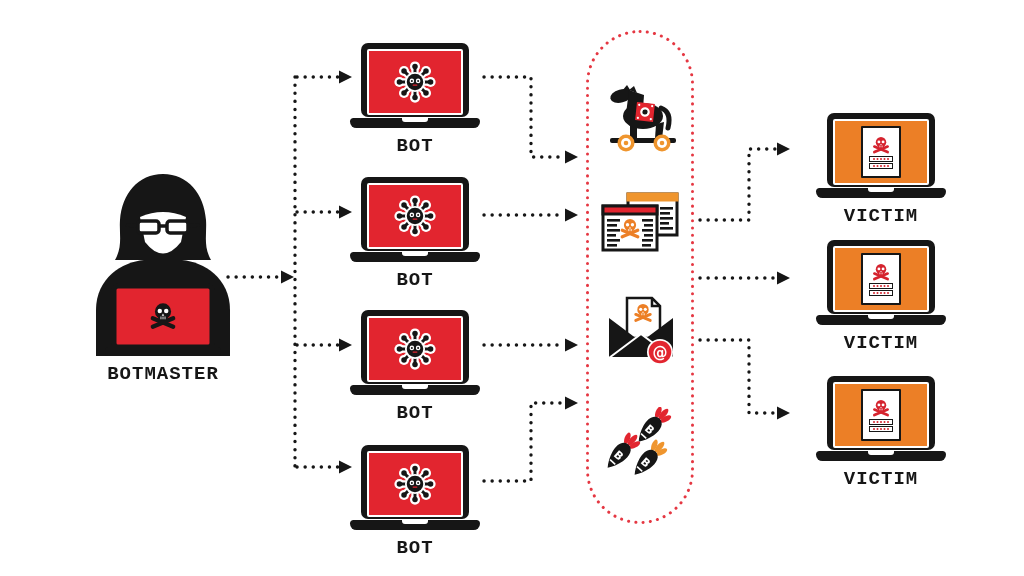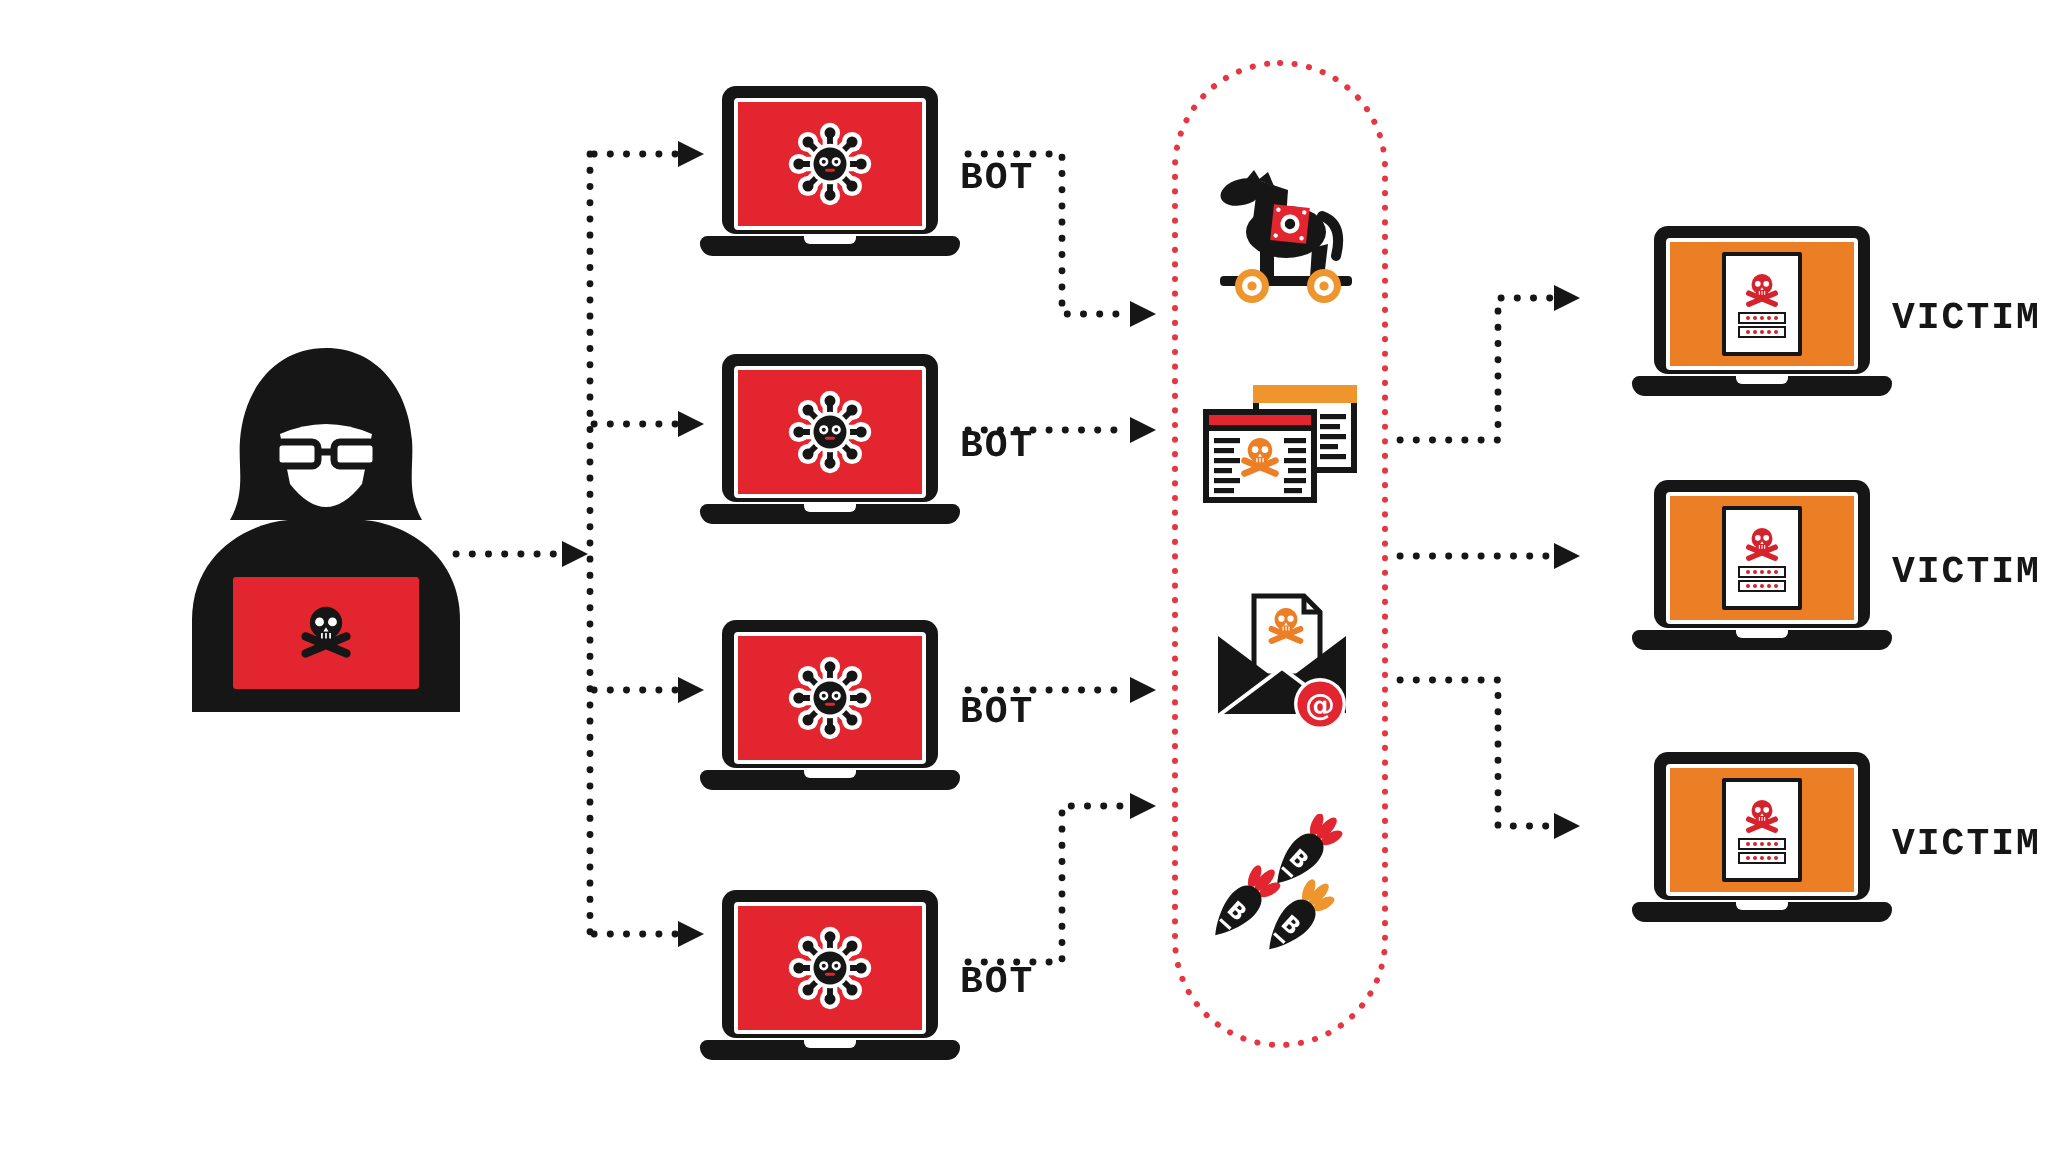--- a/index.html
+++ b/index.html
@@ -1,19 +1,19 @@
 <!DOCTYPE html>
 <html><head>
 <meta charset="utf-8">
 <style>
   html,body{margin:0;padding:0;background:#ffffff;}
   .stage{position:relative;width:1024px;height:576px;background:#ffffff;overflow:hidden;
          font-family:"Liberation Mono","DejaVu Sans Mono",monospace;}
   .wires{position:absolute;left:0;top:0;z-index:1;}
-  .node{position:absolute;z-index:2;display:flex;flex-direction:row;align-items:center;}
+  .node{position:absolute;z-index:2;display:flex;flex-direction:column;align-items:center;}
   .node-label{margin-top:7px;font-size:19px;font-weight:bold;letter-spacing:1px;color:#161616;}
   
   .laptop{width:130px;}
   .bezel{margin:0 11px;height:74px;background:#161616;border-radius:7px;padding:6px;box-sizing:border-box;}
   .screen{height:100%;border:2px solid #fff;border-radius:2px;display:flex;align-items:center;justify-content:center;}
   .screen.red{background:#e2252f;}
   .screen.orange{background:#ec7f26;}
   .base{position:relative;height:10px;background:#161616;border-radius:4px 4px 7px 7px;margin-top:1px;}
   .notch{position:absolute;top:0;left:50%;transform:translateX(-50%);width:26px;height:4px;background:#fff;border-radius:0 0 3px 3px;}
   
@@ -132,20 +132,21 @@
         <line x1="48" y1="55" x2="62" y2="56"></line>
           <line x1="122" y1="55" x2="108" y2="56"></line>
         <line x1="80" y1="56" x2="90" y2="56"></line>
         <rect x="60" y="51" width="21" height="12" rx="3"></rect>
         <rect x="89" y="51" width="21" height="12" rx="3"></rect>
       </g>
       <rect x="36" y="116" width="98" height="61" rx="4" fill="#e2252f" stroke="#161616" stroke-width="5"></rect>
       <use href="#skull" x="68" y="132" width="34" height="29" style="color:#161616"></use>
       <rect x="27" y="177" width="116" height="9" rx="3.5" fill="#161616"></rect>
     </svg>
+    <div class="node-label">BOTMASTER</div>
   </div>
 
   <div class="node" style="left:350px;top:43px;">
     <div class="laptop">
       <div class="bezel">
           <div class="screen red">
             <svg width="44" height="44">
               <use href="#virus" width="44" height="44"></use>
             </svg>
           </div>

